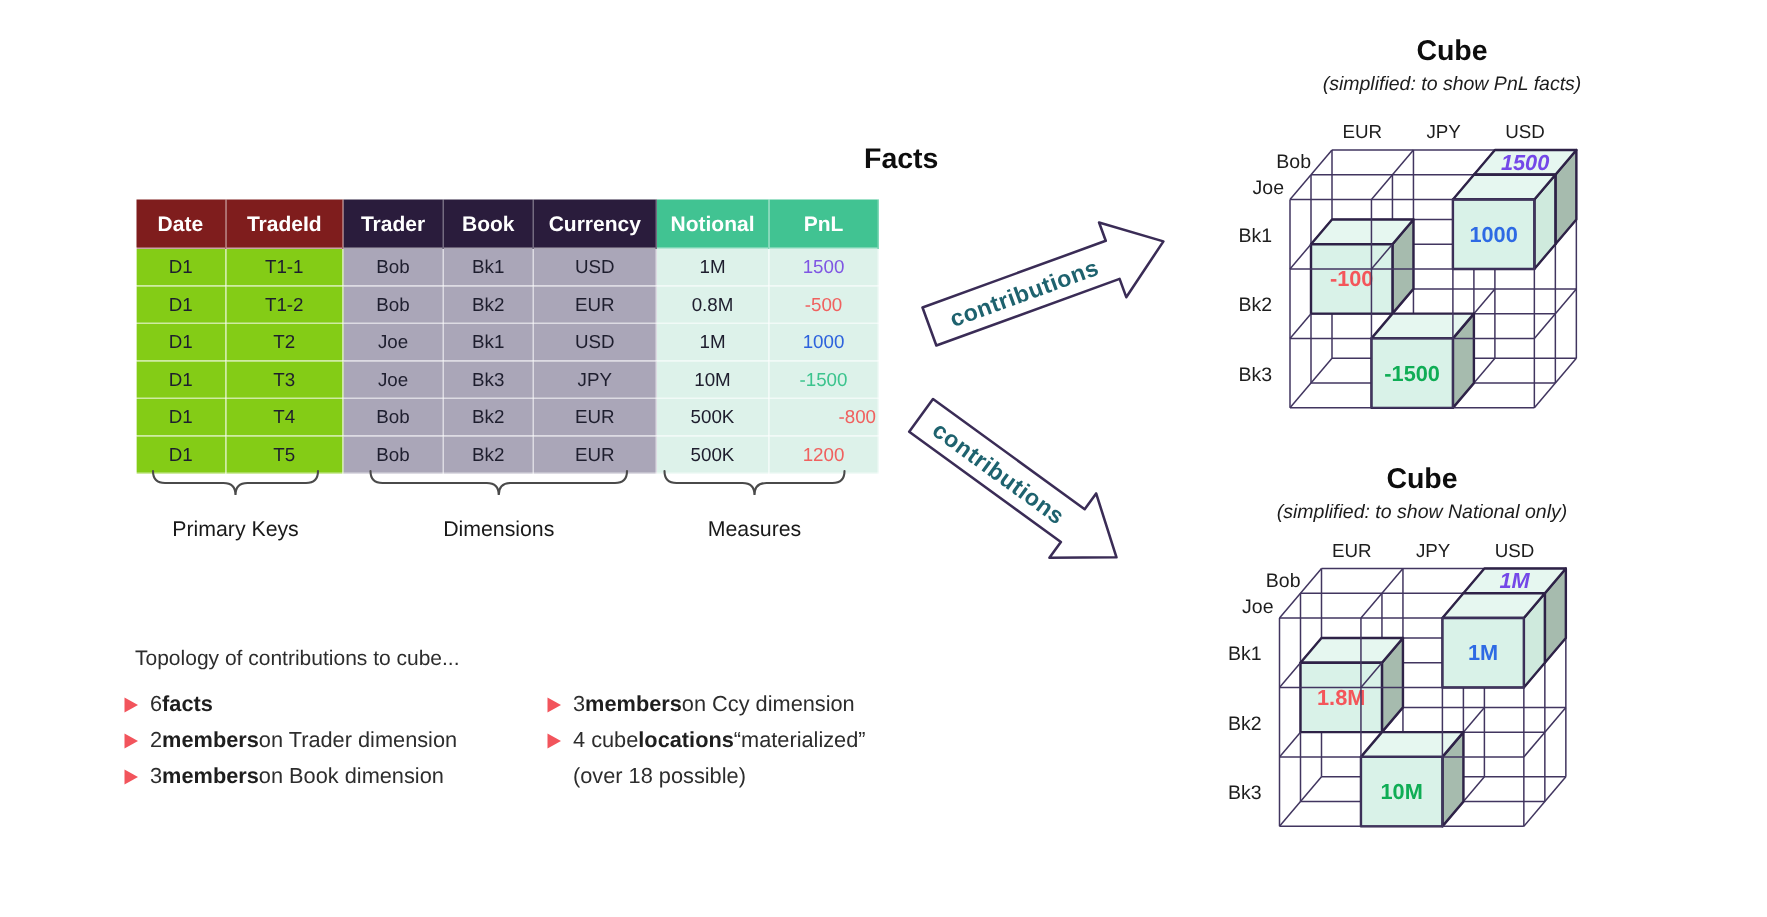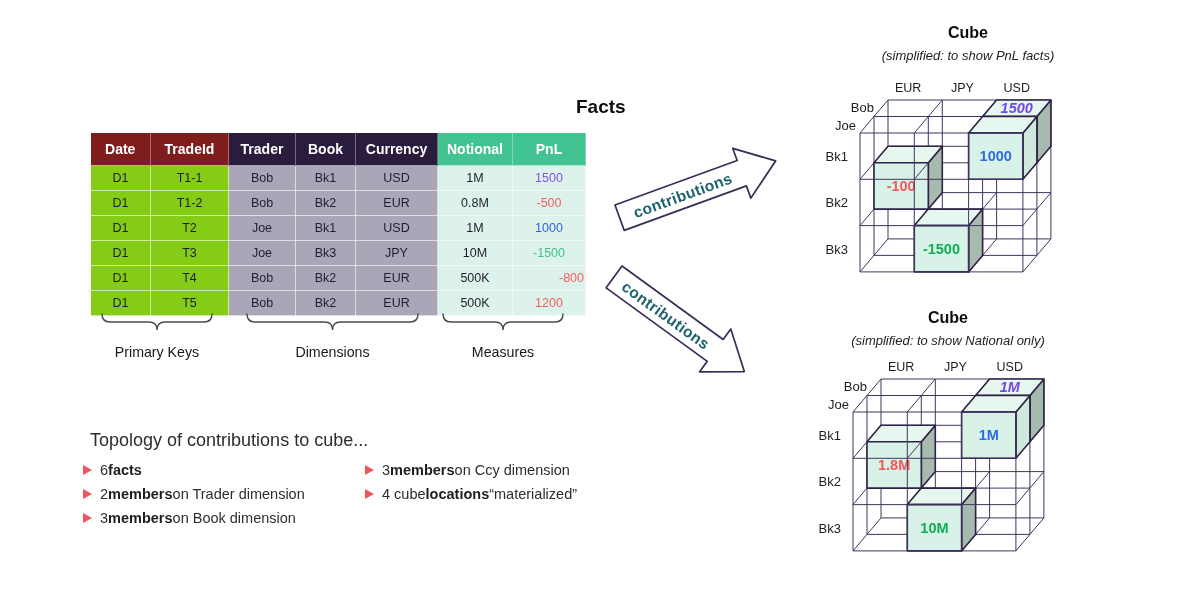--- a/index.html
+++ b/index.html
@@ -2,27 +2,27 @@
 <html><head>
 <meta charset="utf-8">
 <style>
   html,body{margin:0;padding:0;}
   body{
     width:1178px;height:611px;position:relative;background:#ffffff;overflow:hidden;
     font-family:"Liberation Sans", sans-serif;color:#222;
   }
   
   .facts-title{position:absolute;left:576px;top:96px;font-size:19px;font-weight:bold;color:#0d0d0d;}
-  .cube-title{position:absolute;width:300px;text-align:center;font-size:16px;font-weight:bold;color:#0d0d0d;}
+  .cube-title{position:absolute;width:300px;text-align:center;font-size:19px;font-weight:bold;color:#0d0d0d;}
   .cube-sub{position:absolute;width:320px;text-align:center;font-size:13px;font-style:italic;color:#1c1c1c;}
   #cube1-title{left:818px;top:24px;}
   #cube1-sub{left:808px;top:48px;}
   #cube2-title{left:798px;top:309px;}
   #cube2-sub{left:788px;top:333px;}
-  .topo-title{position:absolute;left:90px;top:430px;font-size:18px;color:#2d2d2d;}
+  .topo-title{position:absolute;left:90px;top:430px;font-size:14px;color:#2d2d2d;}
   .bullets{position:absolute;display:flex;flex-direction:column;gap:6px;font-size:14.5px;color:#2d2d2d;}
   #bullets-left{left:83px;top:461px;}
   #bullets-right{left:365px;top:461px;}
   .bullet-row{display:flex;align-items:center;height:18px;white-space:nowrap;}
   .bullet-row b{font-weight:bold;color:#1e1e1e;}
   .tri{width:0;height:0;border-left:9px solid #f2545c;border-top:5.5px solid transparent;
        border-bottom:5.5px solid transparent;margin-right:8px;flex:none;}
   .tri.hide{visibility:hidden;}
   
   #facts-table{position:absolute;left:90px;top:133px;border-collapse:collapse;table-layout:fixed;}
@@ -155,20 +155,24 @@
       <span class="tri"></span>
       <span>3 </span>
       <b>members</b>
       <span> on Ccy dimension</span>
     </div>
     <div class="bullet-row">
       <span class="tri"></span>
       <span>4 cube </span>
       <b>locations</b>
       <span> “materialized”</span>
+    </div>
+    <div class="bullet-row">
+      <span class="tri hide"></span>
+      <span>(over 18 possible)</span>
     </div>
   </div>
 
 <svg id="diagram" width="1178" height="611" viewBox="0 0 1178 611">
     <g>
       <path d="M 102 314 Q 102 322 110 322 H 149 Q 157 322 157 330 Q 157 322 165 322 H 204 Q 212 322 212 314" fill="none" stroke="#4a4a4a" stroke-width="1.4" stroke-linecap="round"></path>
       <text x="157" y="357" text-anchor="middle" class="brace-label">Primary Keys</text>
       <path d="M 247 314 Q 247 322 255 322 H 324.5 Q 332.5 322 332.5 330 Q 332.5 322 340.5 322 H 410 Q 418 322 418 314" fill="none" stroke="#4a4a4a" stroke-width="1.4" stroke-linecap="round"></path>
       <text x="332.5" y="357" text-anchor="middle" class="brace-label">Dimensions</text>
       <path d="M 443 314 Q 443 322 451 322 H 495 Q 503 322 503 330 Q 503 322 511 322 H 555 Q 563 322 563 314" fill="none" stroke="#4a4a4a" stroke-width="1.4" stroke-linecap="round"></path>

